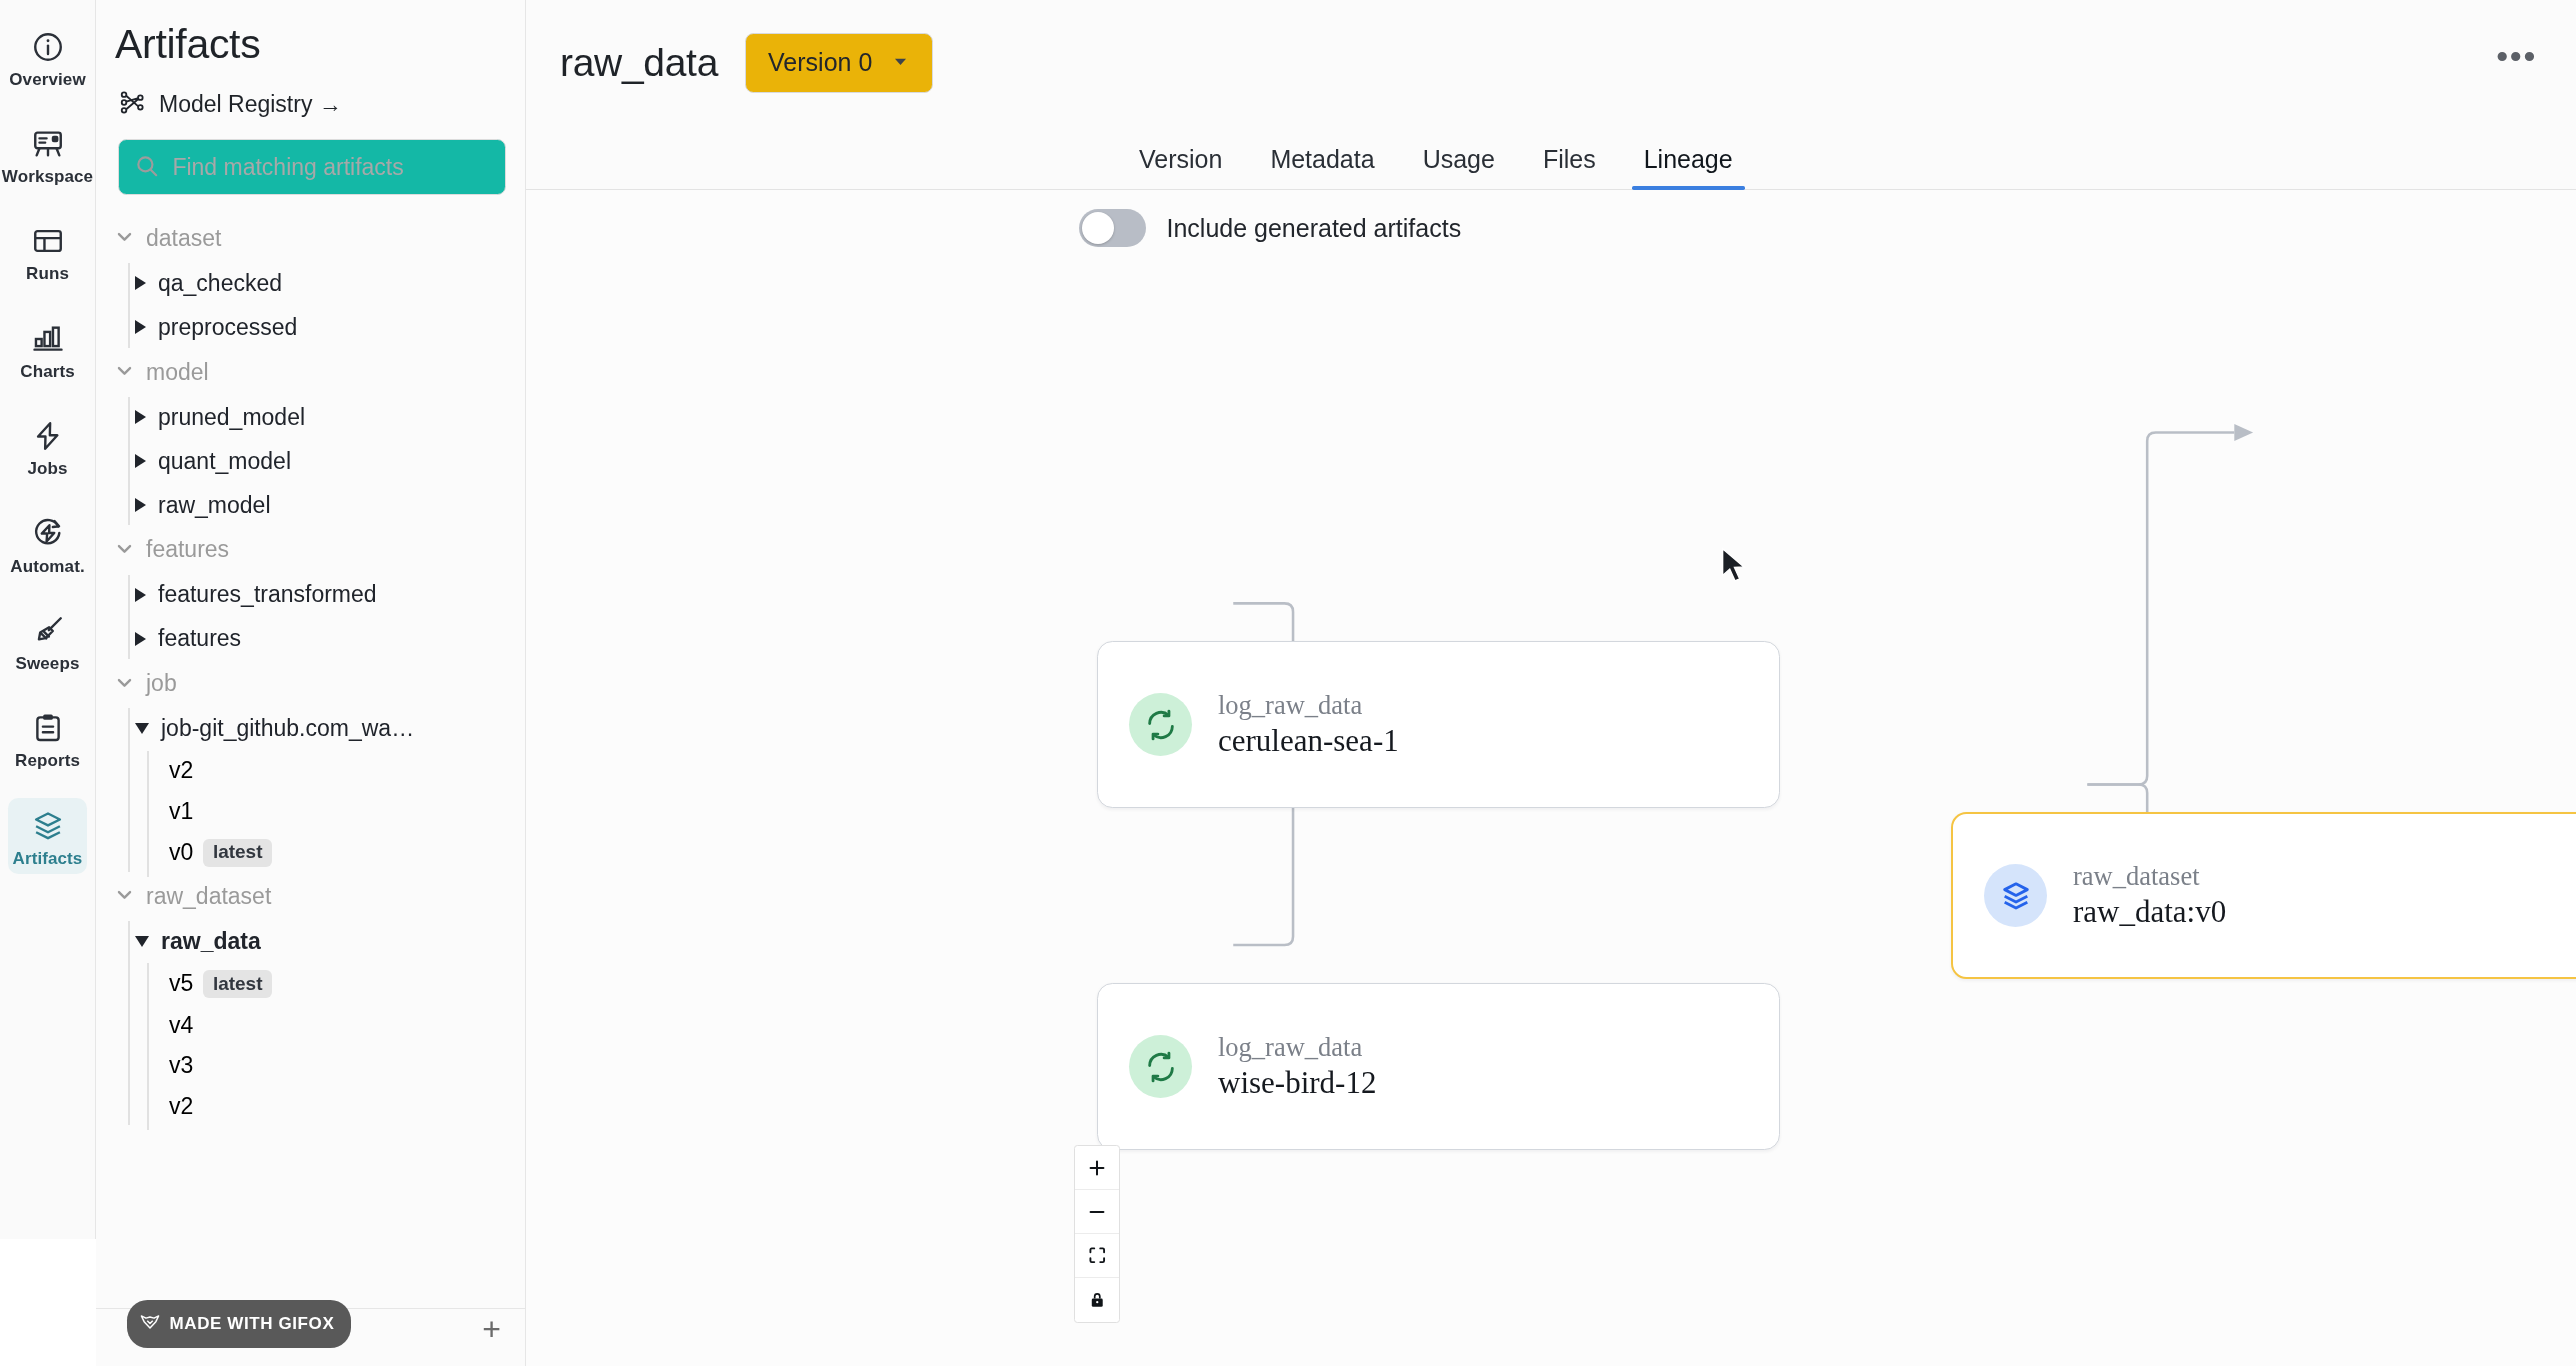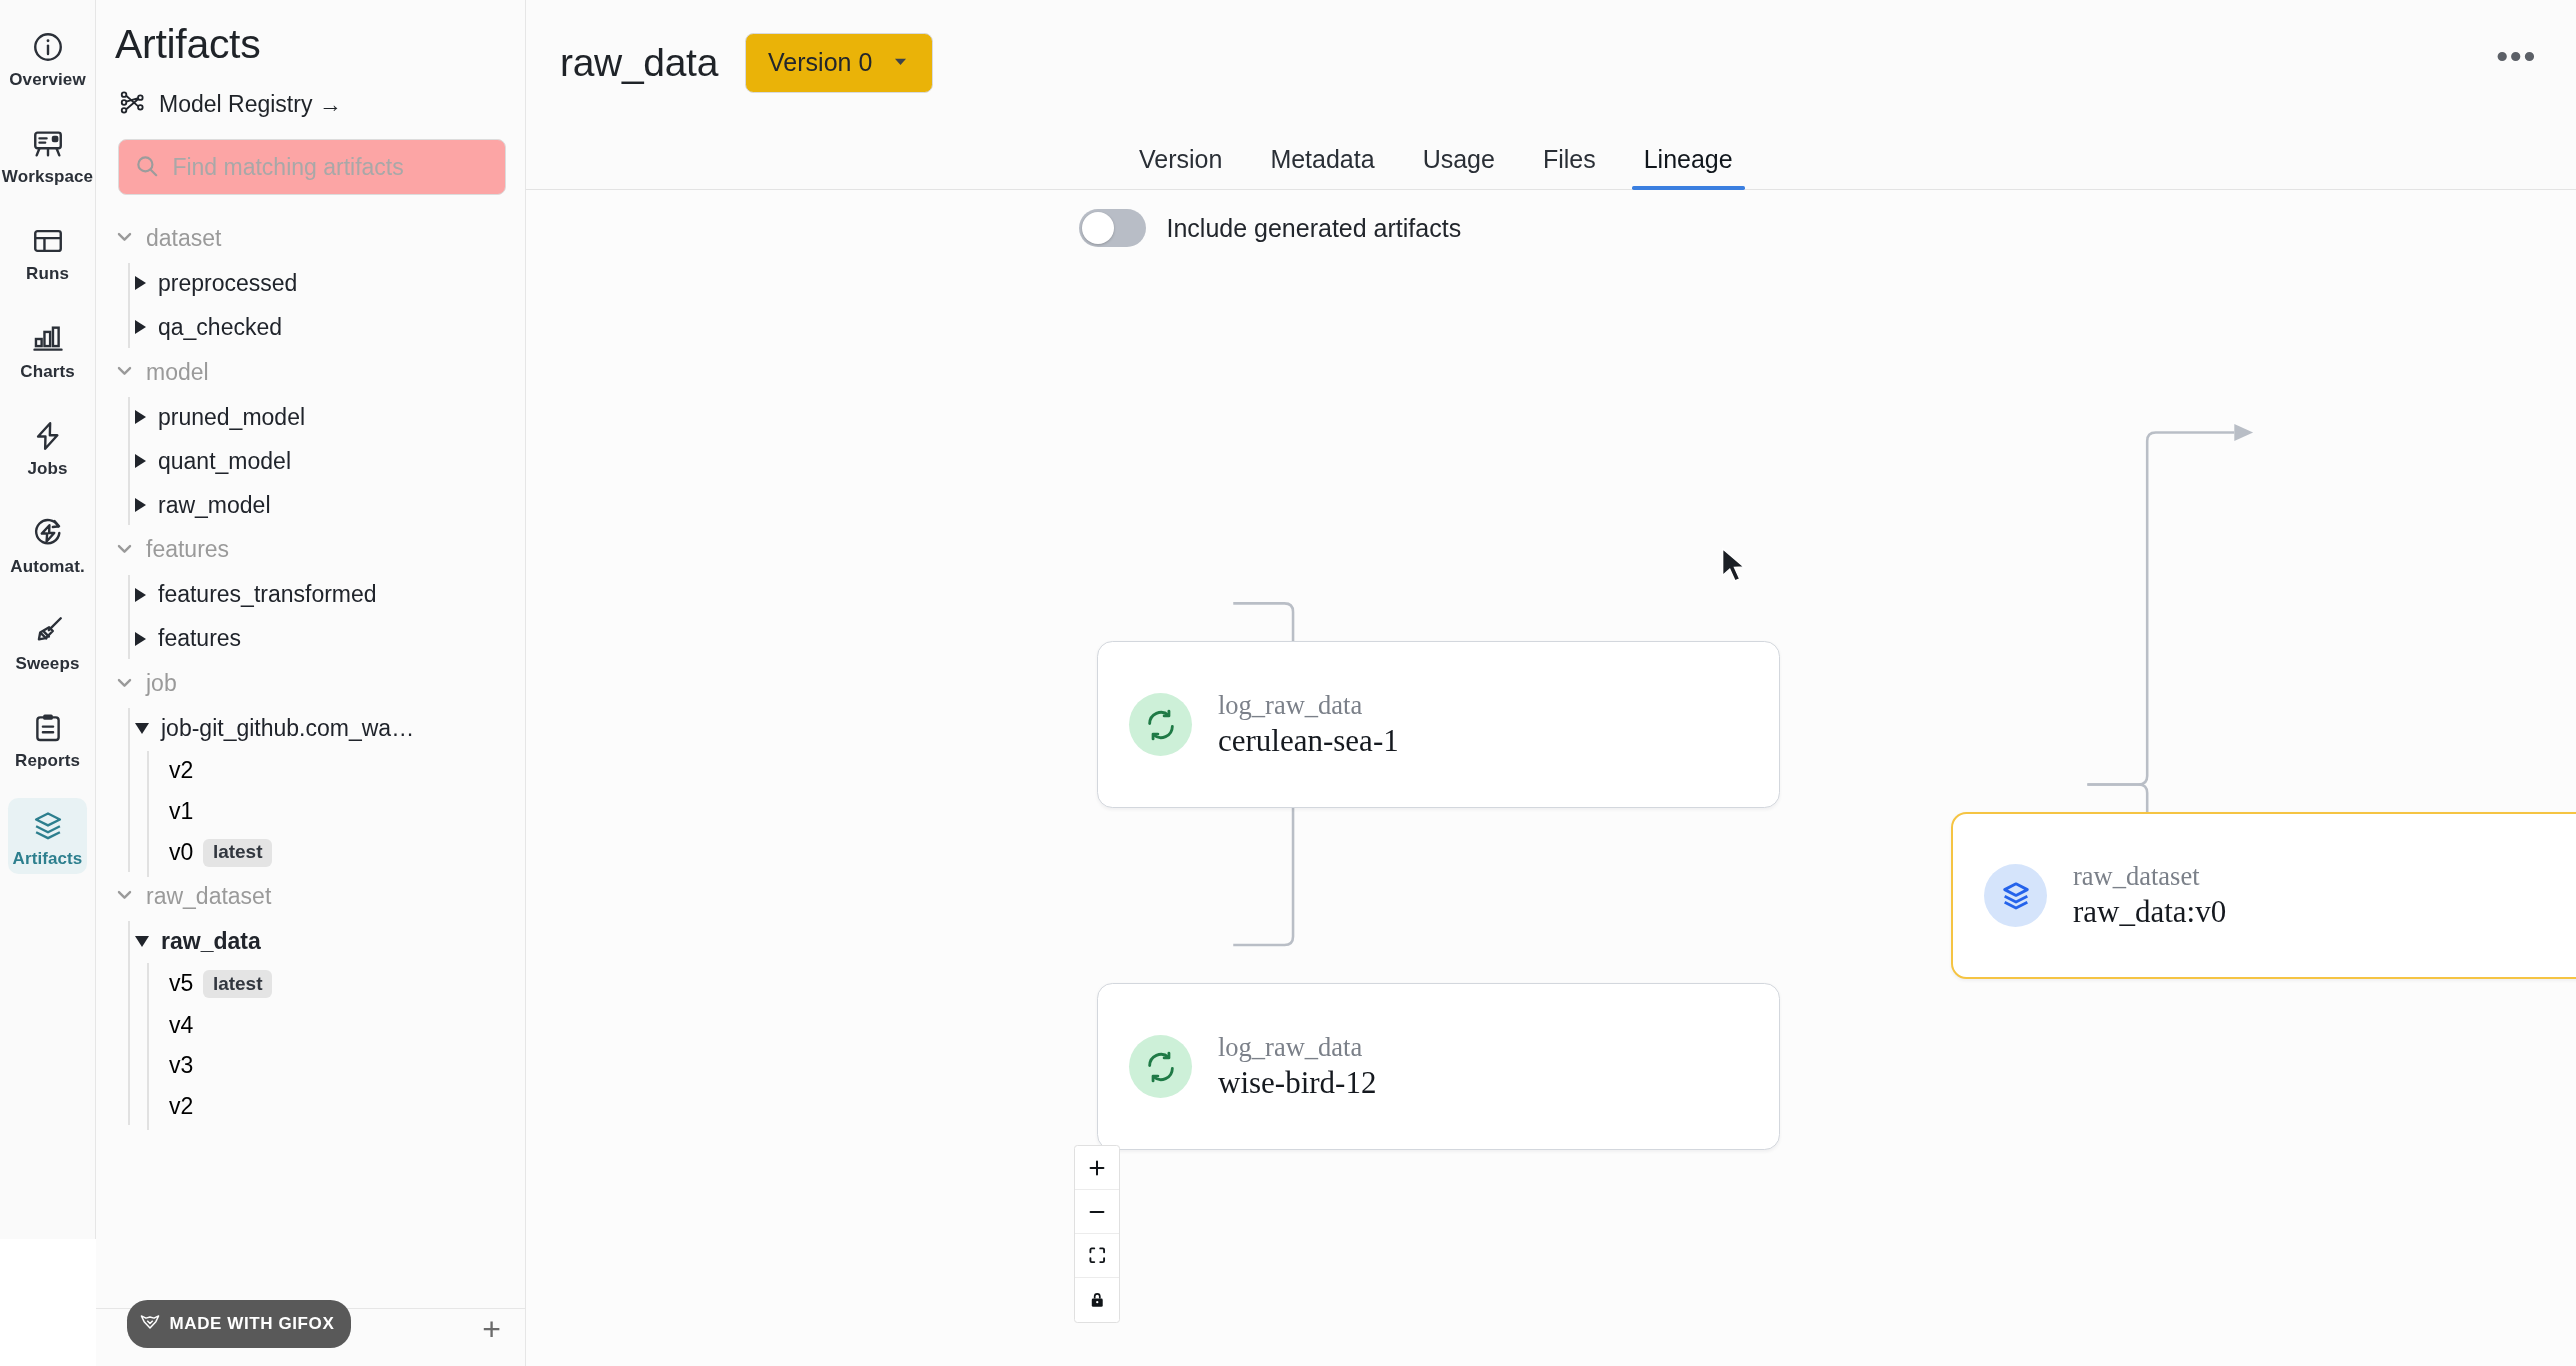--- a/index.html
+++ b/index.html
@@ -53,21 +53,21 @@
   }
   .registry-row {
     display: flex; align-items: center; gap: 12px;
     padding: 20.5px 0 0 22px; cursor: pointer;
   }
   .registry-row span.txt { font-size: 23px; color: #1f2328; }
   .search-box {
     margin: 19px 19px 0 22px;
     height: 56px;
     border: 0.9px solid #dcdcdc; border-radius: 8.5px;
-    background: #fca5a5;
+    background: #14b8a6;
     display: flex; align-items: center; gap: 12px;
     padding: 0 15.4px;
   }
   .search-box input {
     border: 0; outline: 0; background: transparent;
     font-size: 23px; color: #1f2328; width: 100%;
     font-family: "Liberation Sans", sans-serif;
   }
   .search-box input::placeholder { color: #a8a8a8; }
 
@@ -357,25 +357,25 @@
     <div class="tree" id="tree">
         <div class="t-group">
           <span><svg class="chev-d" viewBox="0 0 24 24" fill="none" stroke="#9a9a9a" stroke-width="3" stroke-linecap="round" stroke-linejoin="round">
               <path d="M5 9l7 7 7-7"></path>
             </svg></span>
           <span class="lbl">dataset</span>
         </div>
         <div class="t-children">
           <div class="t-item">
             <span class="caret-r"></span>
+            <span class="lbl">qa_checked</span>
+          </div>
+          <div class="t-item">
+            <span class="caret-r"></span>
             <span class="lbl">preprocessed</span>
-          </div>
-          <div class="t-item">
-            <span class="caret-r"></span>
-            <span class="lbl">qa_checked</span>
           </div>
         </div>
         <div class="t-group">
           <span><svg class="chev-d" viewBox="0 0 24 24" fill="none" stroke="#9a9a9a" stroke-width="3" stroke-linecap="round" stroke-linejoin="round">
               <path d="M5 9l7 7 7-7"></path>
             </svg></span>
           <span class="lbl">model</span>
         </div>
         <div class="t-children">
           <div class="t-item">

